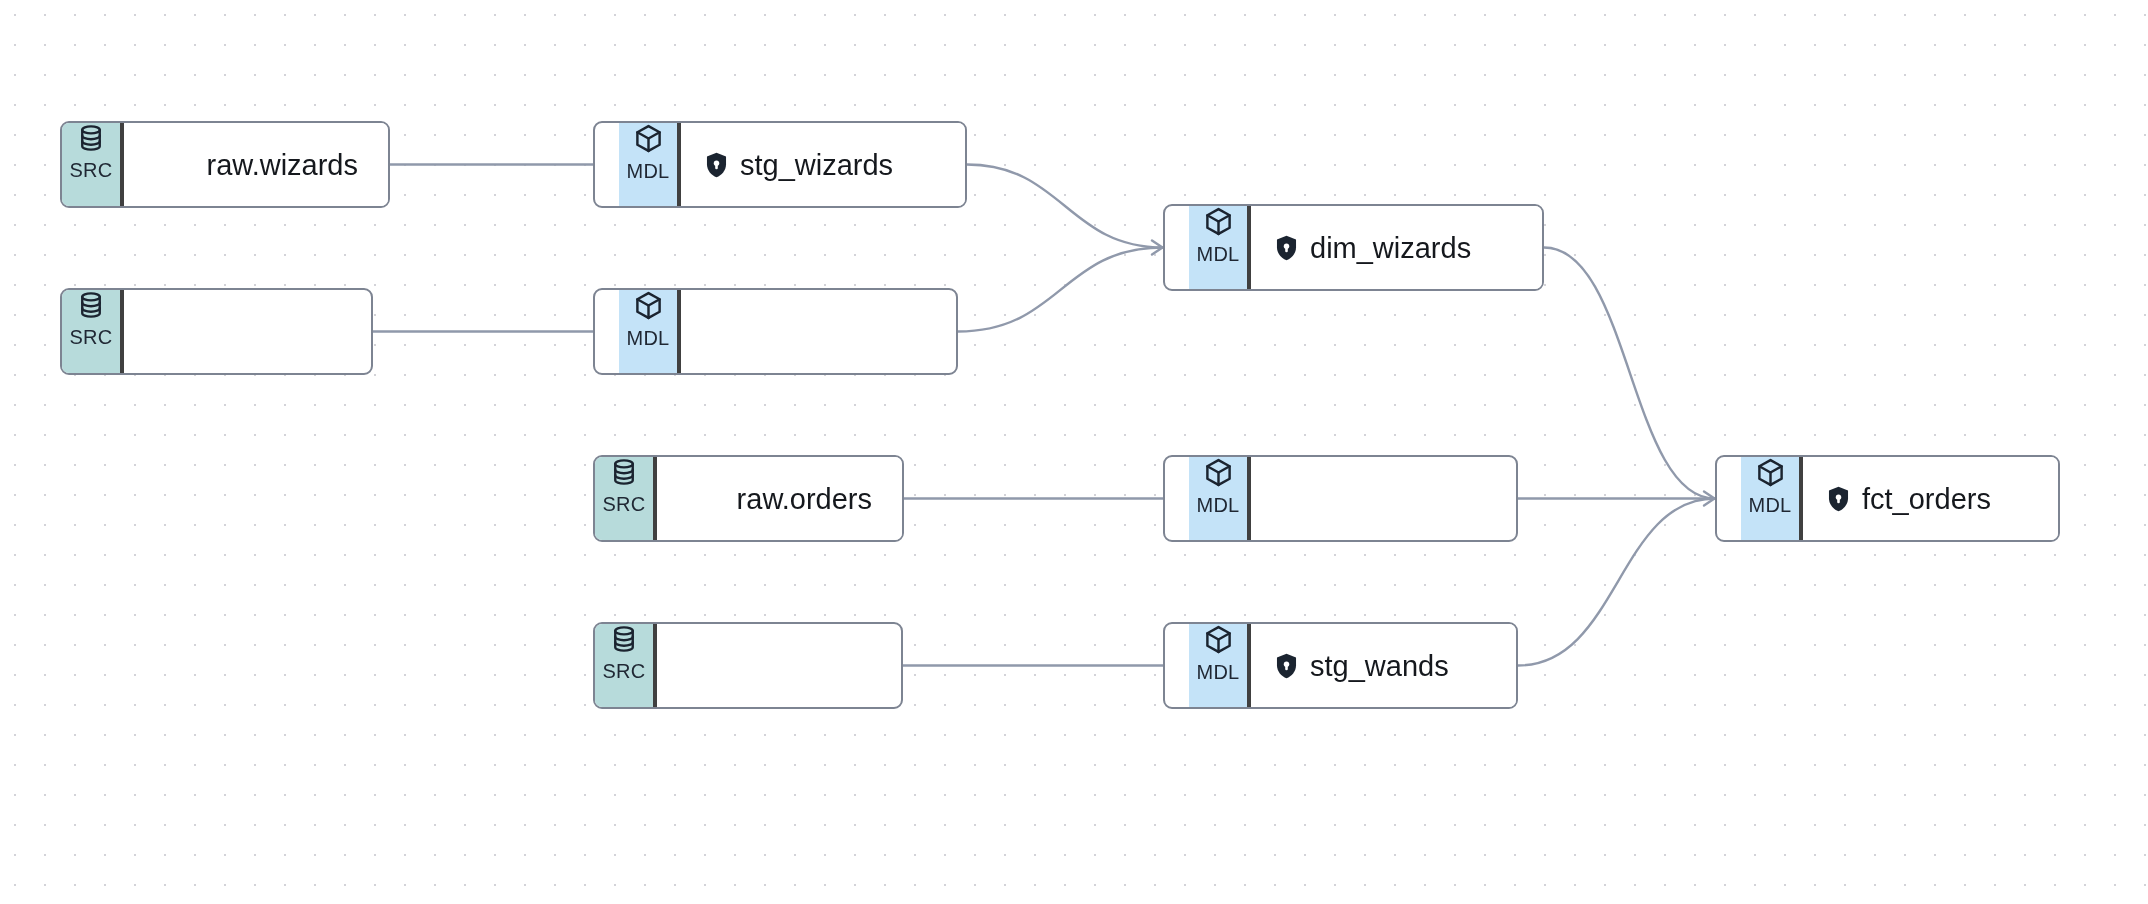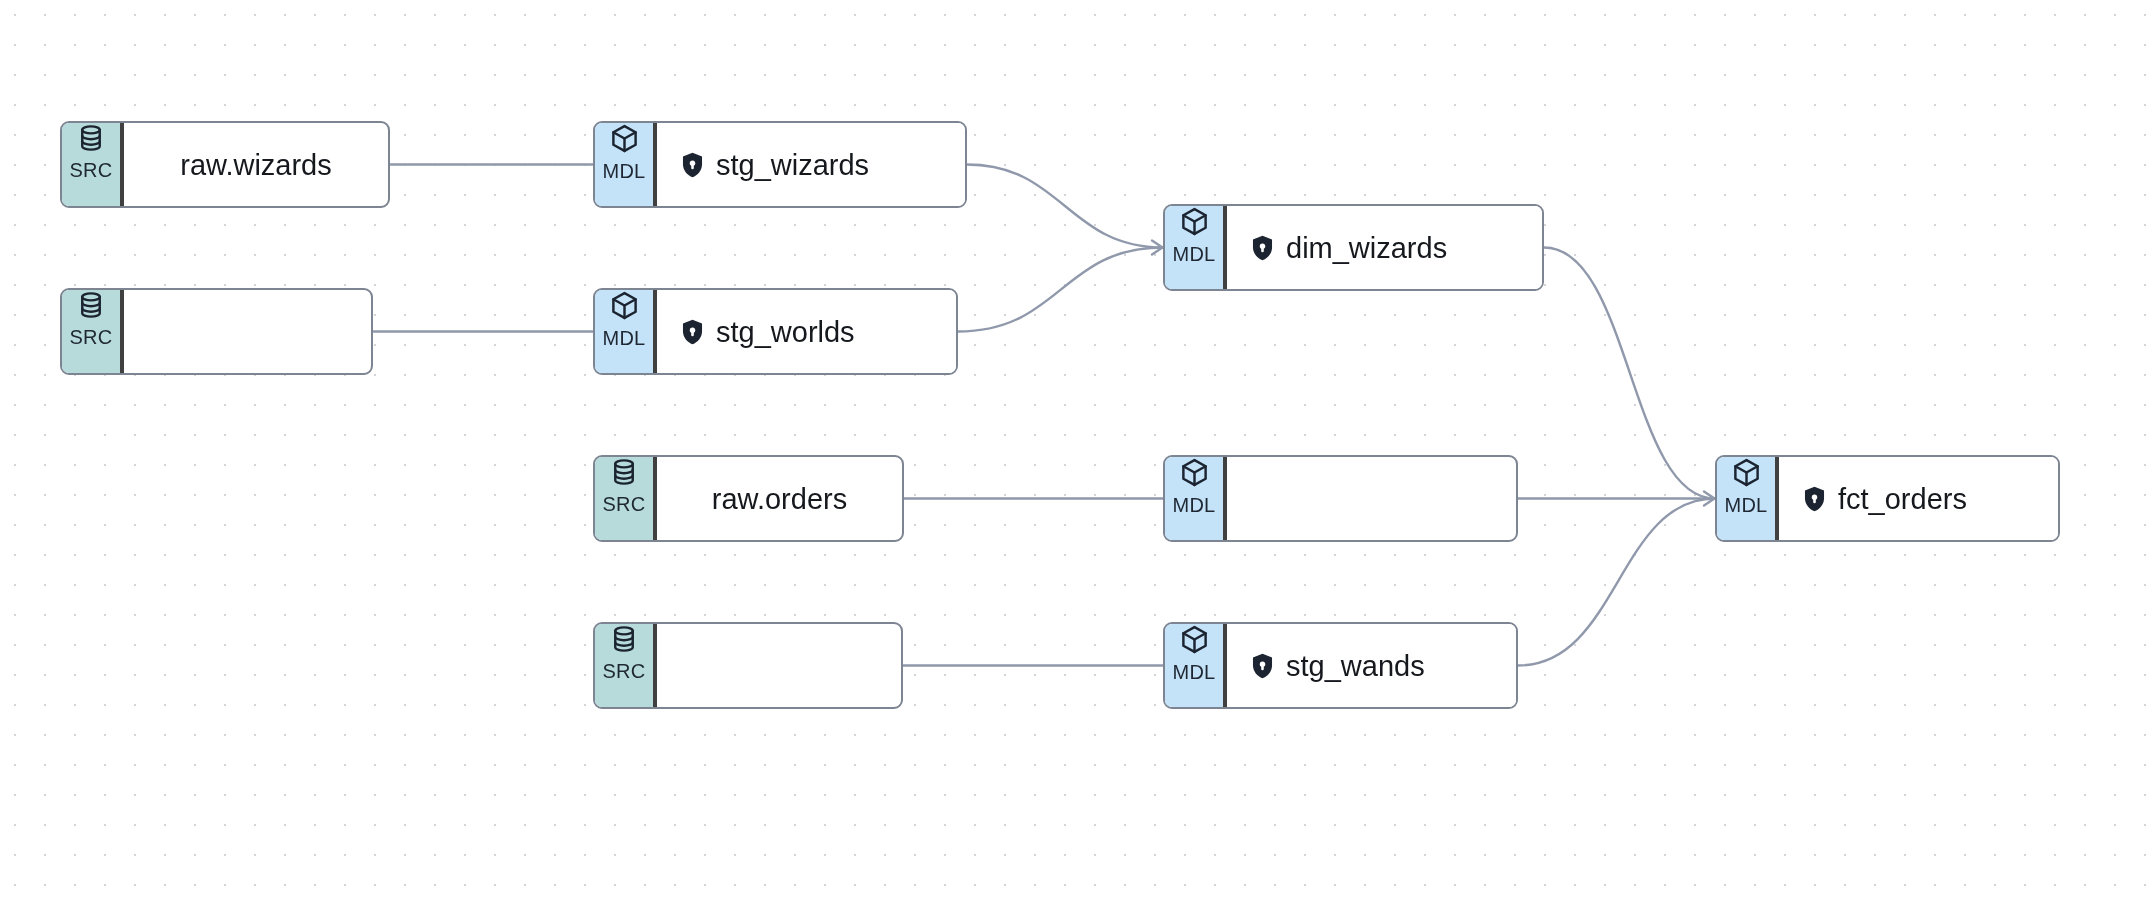--- a/index.html
+++ b/index.html
@@ -41,42 +41,42 @@
     flex: 0 0 62px;
     display: flex;
     flex-direction: column;
     align-items: center;
     justify-content: flex-start;
     gap: 6px;
     border-right: 4px solid #404040;
     box-sizing: border-box;
   }
   .badge.src { background: #b7dbdb; }
-  .badge.mdl { background: #c4e3f8; }
+  .badge.mdl { background: #c4e3f8; margin-left: 24px; }
   .badge-icon {
     display: block;
     line-height: 0;
   }
   .badge-label {
     font-size: 20px;
     line-height: 22px;
     color: #1f2733;
     letter-spacing: 0.2px;
     font-family: "Liberation Sans", sans-serif;
   }
   .node-body {
     flex: 1 1 auto;
     display: flex;
     align-items: center;
     gap: 12px;
     padding: 0 20px 0 24px;
     background: #ffffff;
     min-width: 0;
   }
-  .node-body.centered { justify-content: center; padding: 0 2px; border-radius: 18px; }
+  .node-body.centered { justify-content: flex-end; padding: 0 30px; }
   .lock-icon { flex: 0 0 auto; line-height: 0; }
   .node-label {
     font-size: 29px;
     line-height: 34px;
     color: #15181d;
     white-space: nowrap;
     font-family: "Liberation Sans", sans-serif;
   }
 </style>
 </head>
@@ -197,31 +197,20 @@
     <div class="badge mdl">
       <span class="badge-icon">
         <svg width="31" height="31" viewBox="0 0 24 24" fill="none" stroke="#1b2430" stroke-width="1.9" stroke-linecap="round" stroke-linejoin="round">
           <path d="M12 2.4 L20.6 7.2 L20.6 16.8 L12 21.6 L3.4 16.8 L3.4 7.2 Z"></path>
           <path d="M3.4 7.2 L12 12 L20.6 7.2"></path>
           <path d="M12 12 L12 21.6"></path>
         </svg>
       </span>
       <span class="badge-label">MDL</span>
     </div>
-    <div class="node-body">
-      <span class="lock-icon">
-        <svg width="23" height="26" viewBox="0 0 20 24" fill="#1b2430">
-          <path d="M10 0.6 L18.8 4.1 V11.4 C18.8 17.2 14.7 21.6 10 23.4
-                   C5.3 21.6 1.2 17.2 1.2 11.4 V4.1 Z"></path>
-          <circle cx="10" cy="10.4" r="2.5" fill="#ffffff"></circle>
-          <rect x="8.8" y="10.4" width="2.4" height="5.6" rx="1.2" fill="#ffffff"></rect>
-        </svg>
-      </span>
-      <span class="node-label">stg_worlds</span>
-    </div>
   </div>
 
   <div class="node" style="left:1163px; top:455px; width:355px; height:87px;">
     <div class="badge mdl">
       <span class="badge-icon">
         <svg width="31" height="31" viewBox="0 0 24 24" fill="none" stroke="#1b2430" stroke-width="1.9" stroke-linecap="round" stroke-linejoin="round">
           <path d="M12 2.4 L20.6 7.2 L20.6 16.8 L12 21.6 L3.4 16.8 L3.4 7.2 Z"></path>
           <path d="M3.4 7.2 L12 12 L20.6 7.2"></path>
           <path d="M12 12 L12 21.6"></path>
         </svg>

